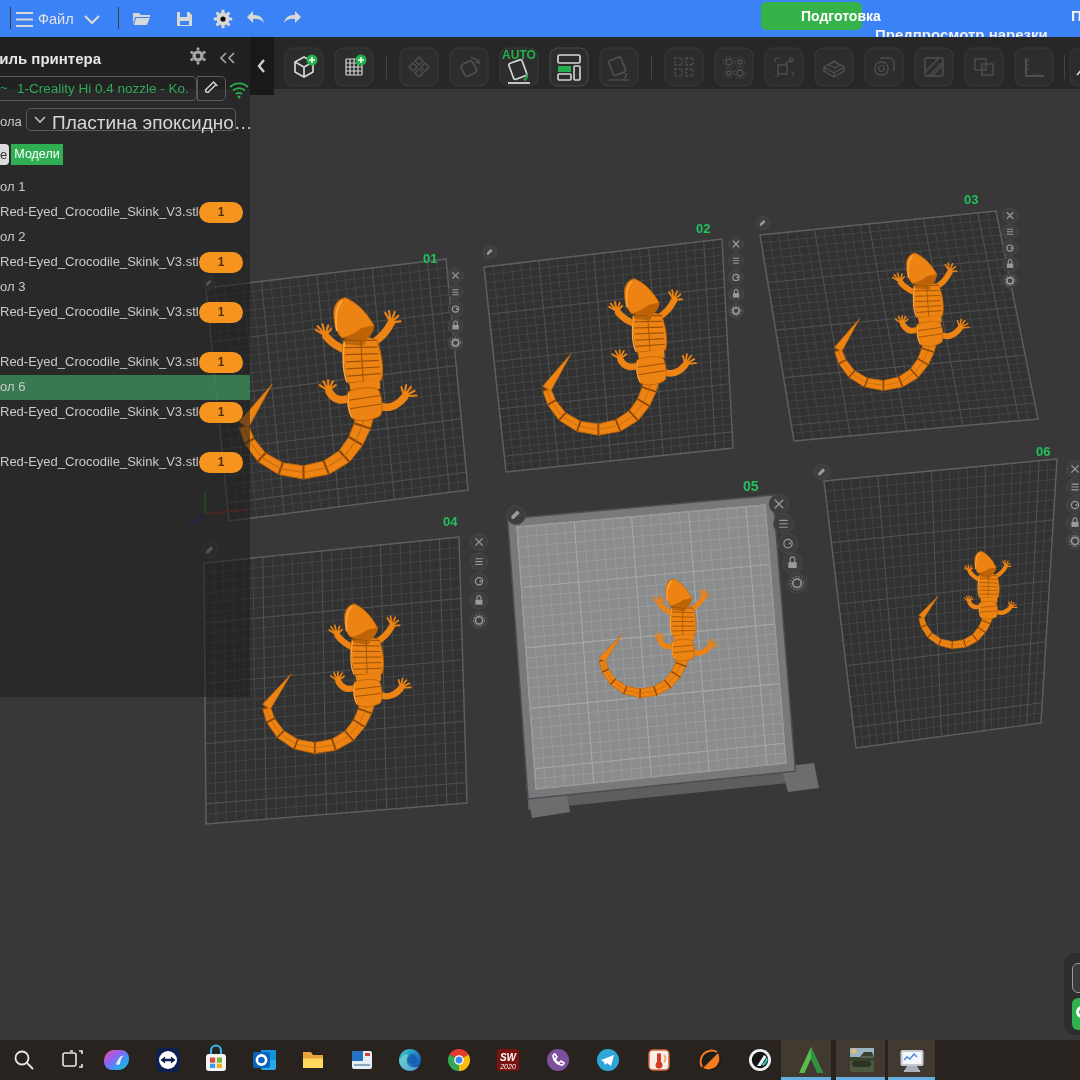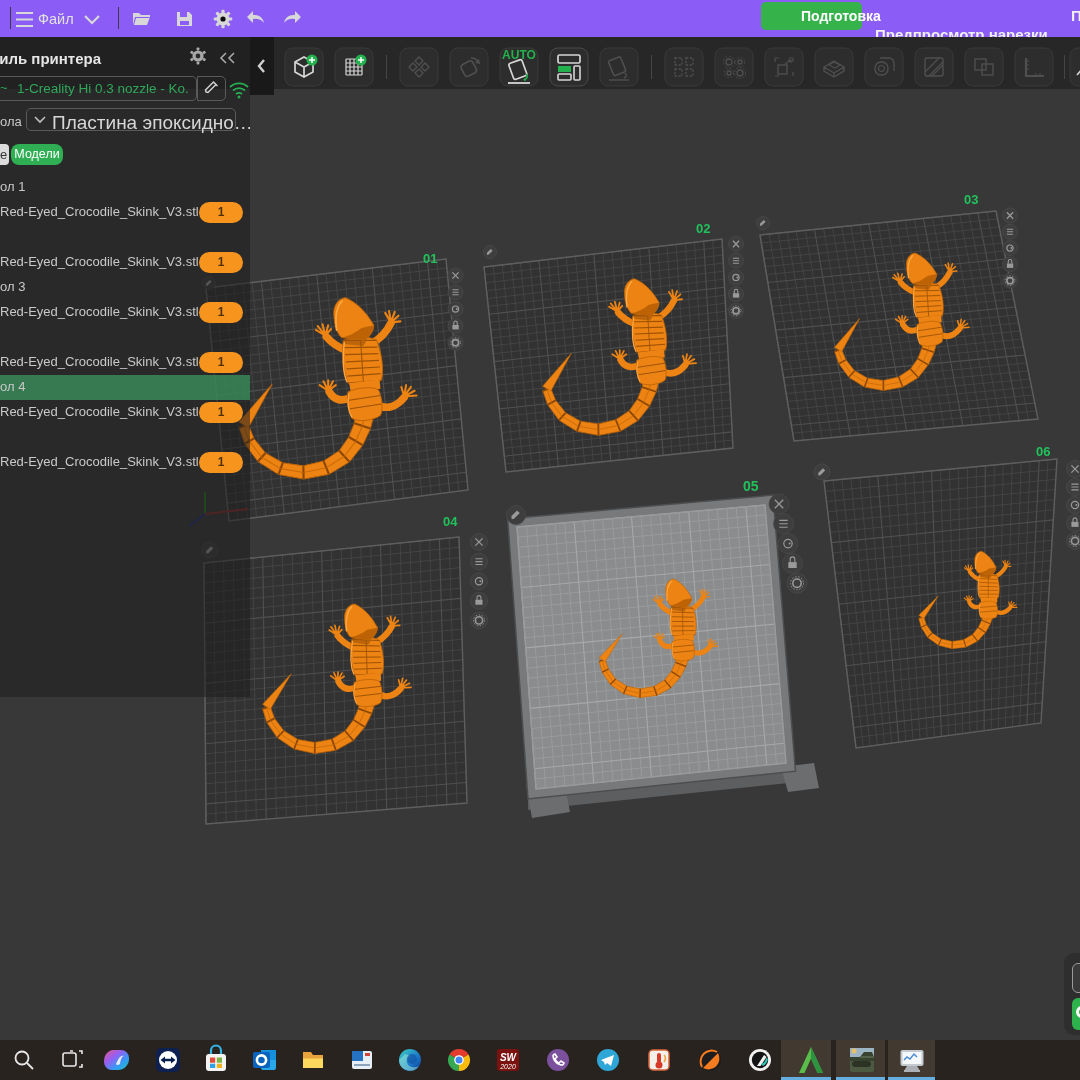--- a/index.html
+++ b/index.html
@@ -164,21 +164,21 @@
       <path d="M206.4,553.6l2.0,-0.4l4.8,-4.8l-2.2,-2.2l-4.8,4.8z" fill="#9a9a9a"></path>
       <circle cx="516" cy="515" r="9.5" fill="#3e3e3e" stroke="#4a4a4a" stroke-width="0.8"></circle>
       <path d="M511.7,519.3l2.4,-0.5l5.7,-5.7l-2.7,-2.7l-5.7,5.7z" fill="#9a9a9a"></path>
       <circle cx="822" cy="472" r="8" fill="#3e3e3e" stroke="#4a4a4a" stroke-width="0.8"></circle>
       <path d="M818.4,475.6l2.0,-0.4l4.8,-4.8l-2.2,-2.2l-4.8,4.8z" fill="#9a9a9a"></path>
       <path d="M205,514L205,492" stroke="#1f7a1f" stroke-width="2"></path>
       <path d="M205,514L248,509" stroke="#8a2a2a" stroke-width="2"></path>
       <path d="M205,514L189,526" stroke="#24307a" stroke-width="2"></path>
     </svg>
 
-  <div style="position:absolute;left:0;top:0;width:1080px;height:37px;background:#8b5cf6;z-index:10;">
+  <div style="position:absolute;left:0;top:0;width:1080px;height:37px;background:#3b82f6;z-index:10;">
     <svg width="320" height="37" viewBox="0 0 320 37" style="position:absolute;left:0;top:0">
         <rect x="10" y="7" width="1" height="22" fill="#3c3c3c"></rect>
         <path d="M16,13H33M16,19.5H33M16,26H33" stroke="#d8d8d8" stroke-width="2.2"></path>
         <text x="38" y="24" font-family="Liberation Sans, sans-serif" font-size="14.5" fill="#e2e2e2">Файл</text>
         <path d="M85,16l7,7l7,-7" fill="none" stroke="#d8d8d8" stroke-width="2.2"></path>
         <rect x="118" y="7" width="1" height="22" fill="#3c3c3c"></rect>
         <path d="M133,25V13h6l2,2h9v3h-14l-2,7zM133,25h14l3,-8h-15z" fill="#d8d8d8"></path>
         <path d="M177,12h12l3,3v11h-15zM180,12v5h7v-5zM180,21h9v4h-9z" fill="#d8d8d8" fill-rule="evenodd"></path>
         <g transform="translate(223,19)">
           <circle r="6.5" fill="#d8d8d8"></circle>
@@ -326,54 +326,57 @@
   <div style="position:absolute;left:-30px;top:39px;width:227px;height:25px;border:1px solid #5a5a5a;border-radius:5px;"></div>
   <div style="position:absolute;left:197px;top:39px;width:29px;height:25px;border:1px solid #5a5a5a;border-radius:0 5px 5px 0;"></div>
   <svg width="20" height="20" viewBox="0 0 20 20" style="position:absolute;left:202px;top:42px;">
     <path d="M4,13l2,0.5l8,-8l-2.5,-2.5l-8,8zM13,4.5l2.5,2.5" stroke="#d0d0d0" stroke-width="1.5" fill="none"></path>
   </svg>
   <svg width="22" height="20" viewBox="0 0 22 20" style="position:absolute;left:228px;top:43px;">
     <path d="M2,7a13,13 0 0 1 18,0M5,10.5a9,9 0 0 1 12,0M8,14a5,5 0 0 1 6,0" stroke="#27ae53" stroke-width="1.8" fill="none"></path>
     <circle cx="11" cy="17" r="1.5" fill="#27ae53"></circle>
   </svg>
   <div style="position:absolute;left:0px;top:43px;font-size:13px;color:#2fa85a;">~</div>
-  <div style="position:absolute;left:17px;top:44px;font-size:13.5px;color:#2fa85a;white-space:nowrap;">1-Creality Hi 0.3 nozzle - Ko.</div>
+  <div style="position:absolute;left:17px;top:44px;font-size:13.5px;color:#2fa85a;white-space:nowrap;">1-Creality Hi 0.4 nozzle - Ko.</div>
   <div style="position:absolute;left:0px;top:77px;font-size:13px;color:#c9c9c9;">ола</div>
   <div style="position:absolute;left:26px;top:71px;width:210px;height:23px;border:1px solid #5a5a5a;border-radius:5px;"></div>
   <svg width="14" height="12" viewBox="0 0 14 12" style="position:absolute;left:33px;top:77px;">
         <path d="M2,3l5,5l5,-5" stroke="#c0c0c0" stroke-width="1.6" fill="none"></path>
       </svg>
   <div style="position:absolute;left:52px;top:75px;font-size:19px;color:#d6d6d6;white-space:nowrap;">Пластина эпоксидно…</div>
   <div style="position:absolute;left:-18px;top:107px;width:27px;height:21px;background:#dcdcdc;border-radius:4px;"></div>
       <div style="position:absolute;left:0px;top:110px;font-size:13px;color:#333;">е</div>
-  <div style="position:absolute;left:11px;top:107px;width:52px;height:21px;background:#2fae54;border-radius:8px;text-align:center;line-height:21px;font-size:12.5px;color:#fff;">Модели</div>
+  <div style="position:absolute;left:11px;top:107px;width:52px;height:21px;background:#2fae54;border-radius:0;text-align:center;line-height:21px;font-size:12.5px;color:#fff;">Модели</div>
   <div style="position:absolute;left:0;top:138px;width:250px;height:25px;">
         <div style="position:absolute;left:0;top:4px;font-size:13px;color:#c9c9c9;white-space:nowrap;">ол 1</div>
       </div>
       <div style="position:absolute;left:0;top:163px;width:250px;height:25px;">
         <div style="position:absolute;left:0;top:4px;font-size:13px;color:#c9c9c9;white-space:nowrap;">Red-Eyed_Crocodile_Skink_V3.stl</div>
         <div style="position:absolute;left:199px;top:2px;width:44px;height:21px;background:#f7941e;border-radius:11px;text-align:center;line-height:21px;font-size:12px;font-weight:bold;color:#503202;">1</div>
       </div>
+      <div style="position:absolute;left:0;top:188px;width:250px;height:25px;">
+        <div style="position:absolute;left:0;top:4px;font-size:13px;color:#c9c9c9;white-space:nowrap;">ол 2</div>
+      </div>
       <div style="position:absolute;left:0;top:213px;width:250px;height:25px;">
         <div style="position:absolute;left:0;top:4px;font-size:13px;color:#c9c9c9;white-space:nowrap;">Red-Eyed_Crocodile_Skink_V3.stl</div>
         <div style="position:absolute;left:199px;top:2px;width:44px;height:21px;background:#f7941e;border-radius:11px;text-align:center;line-height:21px;font-size:12px;font-weight:bold;color:#503202;">1</div>
       </div>
       <div style="position:absolute;left:0;top:238px;width:250px;height:25px;">
         <div style="position:absolute;left:0;top:4px;font-size:13px;color:#c9c9c9;white-space:nowrap;">ол 3</div>
       </div>
       <div style="position:absolute;left:0;top:263px;width:250px;height:25px;">
         <div style="position:absolute;left:0;top:4px;font-size:13px;color:#c9c9c9;white-space:nowrap;">Red-Eyed_Crocodile_Skink_V3.stl</div>
         <div style="position:absolute;left:199px;top:2px;width:44px;height:21px;background:#f7941e;border-radius:11px;text-align:center;line-height:21px;font-size:12px;font-weight:bold;color:#503202;">1</div>
       </div>
       <div style="position:absolute;left:0;top:313px;width:250px;height:25px;">
         <div style="position:absolute;left:0;top:4px;font-size:13px;color:#c9c9c9;white-space:nowrap;">Red-Eyed_Crocodile_Skink_V3.stl</div>
         <div style="position:absolute;left:199px;top:2px;width:44px;height:21px;background:#f7941e;border-radius:11px;text-align:center;line-height:21px;font-size:12px;font-weight:bold;color:#503202;">1</div>
       </div>
       <div style="position:absolute;left:0;top:338px;width:250px;height:25px;background:rgba(60,150,95,0.75);">
-        <div style="position:absolute;left:0;top:4px;font-size:13px;color:#c9c9c9;white-space:nowrap;">ол 4</div>
+        <div style="position:absolute;left:0;top:4px;font-size:13px;color:#c9c9c9;white-space:nowrap;">ол 6</div>
       </div>
       <div style="position:absolute;left:0;top:363px;width:250px;height:25px;">
         <div style="position:absolute;left:0;top:4px;font-size:13px;color:#c9c9c9;white-space:nowrap;">Red-Eyed_Crocodile_Skink_V3.stl</div>
         <div style="position:absolute;left:199px;top:2px;width:44px;height:21px;background:#f7941e;border-radius:11px;text-align:center;line-height:21px;font-size:12px;font-weight:bold;color:#503202;">1</div>
       </div>
       <div style="position:absolute;left:0;top:413px;width:250px;height:25px;">
         <div style="position:absolute;left:0;top:4px;font-size:13px;color:#c9c9c9;white-space:nowrap;">Red-Eyed_Crocodile_Skink_V3.stl</div>
         <div style="position:absolute;left:199px;top:2px;width:44px;height:21px;background:#f7941e;border-radius:11px;text-align:center;line-height:21px;font-size:12px;font-weight:bold;color:#503202;">1</div>
       </div>
 </div>

